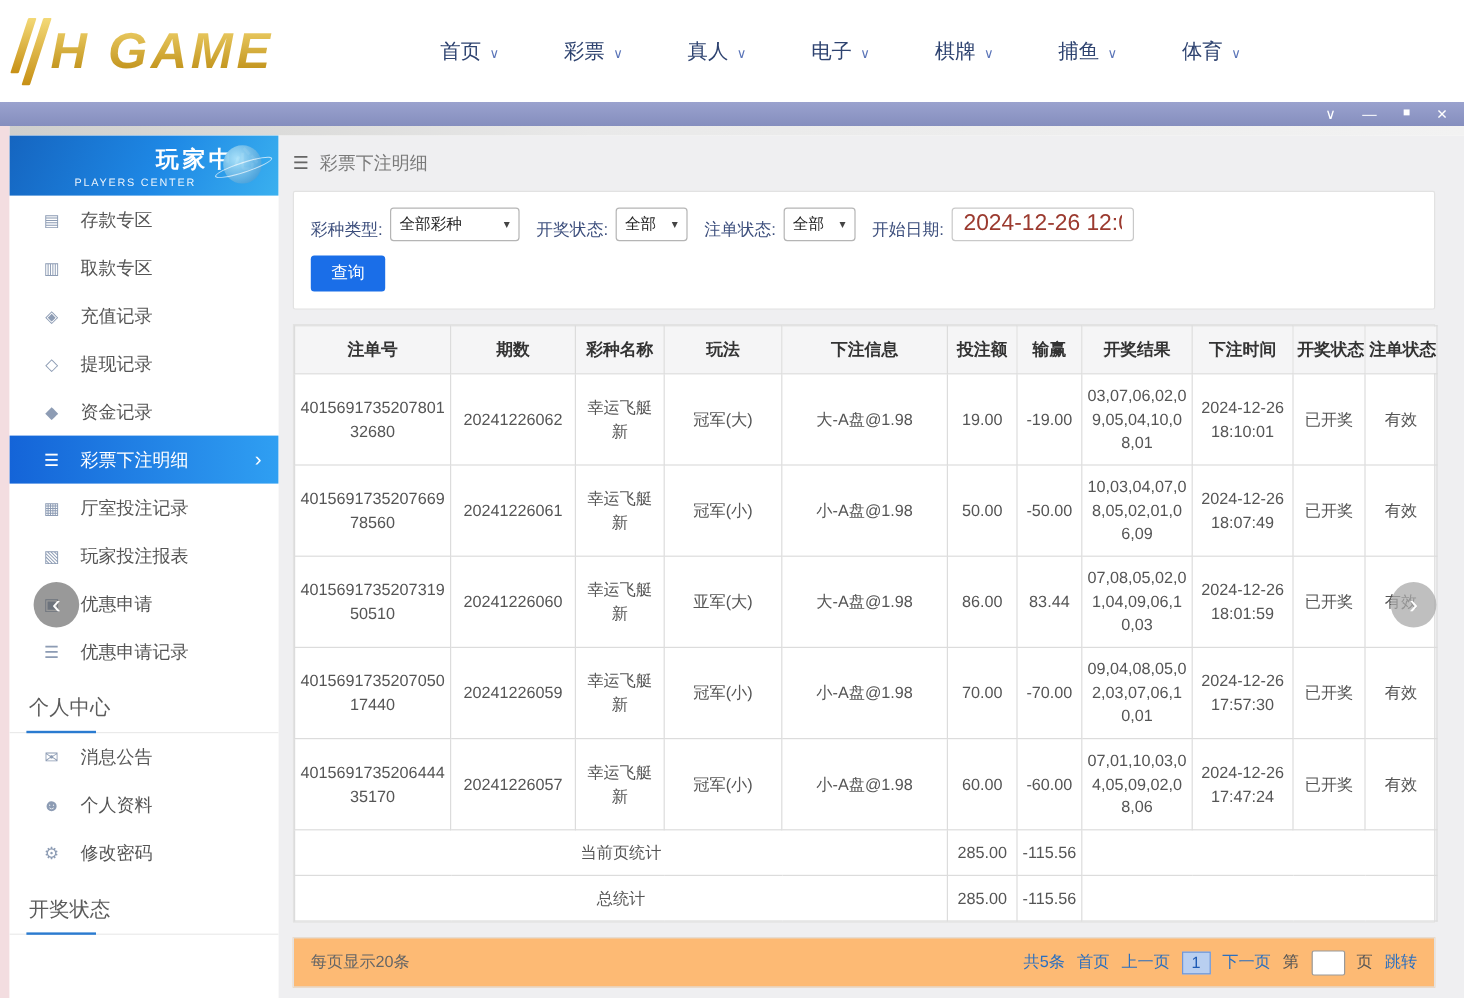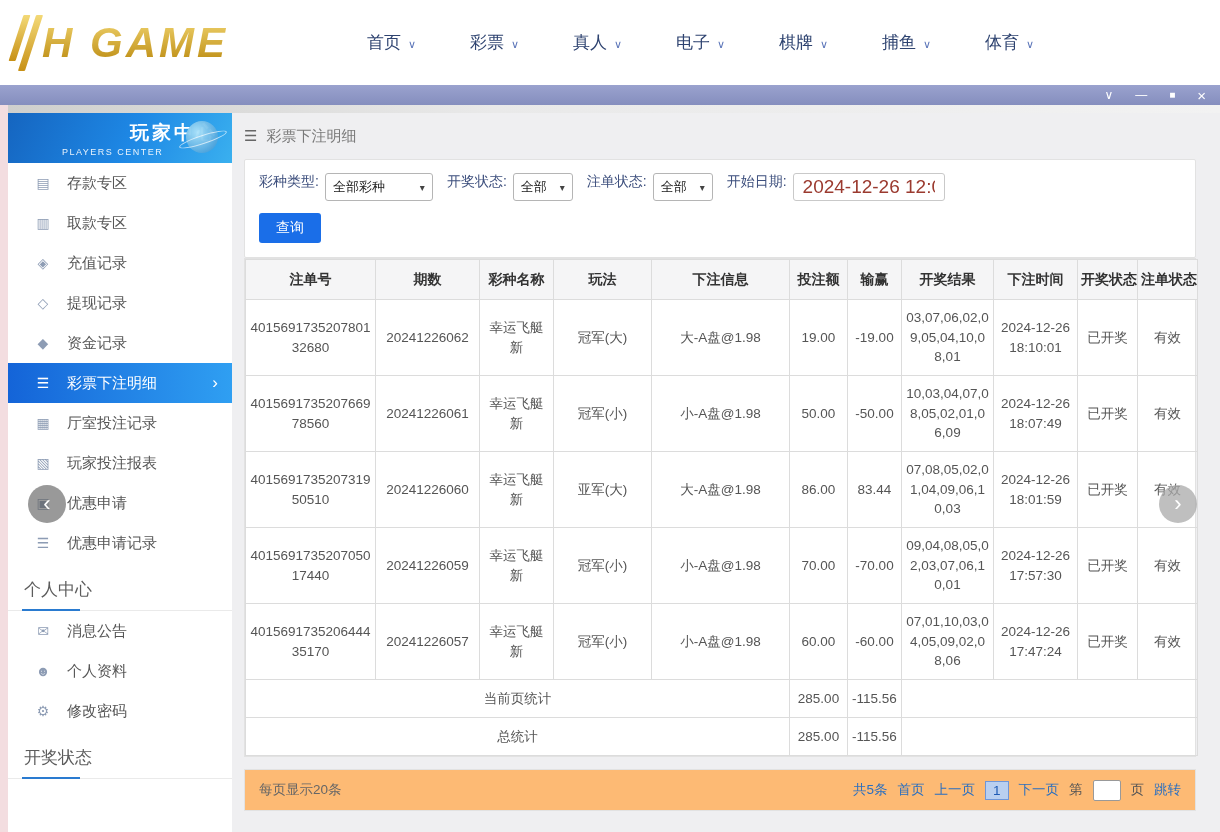--- a/index.html
+++ b/index.html
@@ -61,32 +61,32 @@
   .side-item.active .arrow { display:block; }
 
   
   .main { position:absolute; left:232px; top:113px; width:988px; height:719px;
           background:#efeff1; padding:0 24px 0 12px; }
   .breadcrumb { height:46px; display:flex; align-items:center; gap:9px; color:#7a7a7a; font-size:15px; }
   .breadcrumb .menu-ico { color:#666; font-size:15px; cursor:pointer; }
 
   .filter-panel { background:#fff; border:1px solid #e2e2e2; border-radius:2px; padding:13px 14px 14px; }
   .filter-row { display:flex; align-items:center; font-size:14px; color:#3d4f7d; }
-  .fgroup { display:flex; align-items:flex-start; gap:6px; margin-right:14px; }
+  .fgroup { display:flex; align-items:flex-end; gap:6px; margin-right:14px; }
   .sel { border:1px solid #b5b5b5; border-radius:3px; height:28px; display:inline-flex; align-items:center;
          justify-content:space-between; padding:0 7px; color:#222; background:#fff; font-size:13px; cursor:pointer; }
   .sel .car { font-size:10px; color:#444; margin-left:10px; }
   .sel-lg { width:108px; } .sel-sm { width:60px; }
   .date-input { border:1px solid #c9c9c9; border-radius:3px; height:28px; width:152px; padding:0 9px;
                 color:#9b3a2f; background:#fff; font-size:19px;
                 font-family:"Liberation Sans","DejaVu Sans",sans-serif; }
   .btn-query { margin-top:12px; background:#1a6ee8; color:#fff; border:none; border-radius:3px;
                height:30px; padding:0 17px; font-size:14px; cursor:pointer; }
 
-  .table-panel { background:#fff; border:1px solid #e2e2e2; }
+  .table-panel { margin-top:12px; background:#fff; border:1px solid #e2e2e2; }
   table.tbl { border-collapse:collapse; width:952px; table-layout:fixed; font-size:13.5px; color:#555; }
   .tbl th, .tbl td { border:1px solid #dcdcdc; text-align:center; padding:3px 3px; word-break:break-all;
                      line-height:1.45; }
   .tbl thead th { background:#f5f5f6; color:#333; font-weight:bold; height:40px; font-size:14px;
                   white-space:nowrap; overflow:hidden; }
   .tbl tbody tr.data-row { height:76px; }
   .tbl tr.sum-row { height:38px; }
   .tbl tr.sum-row td { color:#555; }
 
   .pagination-panel { margin-top:12px; background:#fdba74; border:1px solid #e2e2e2; height:42px;

